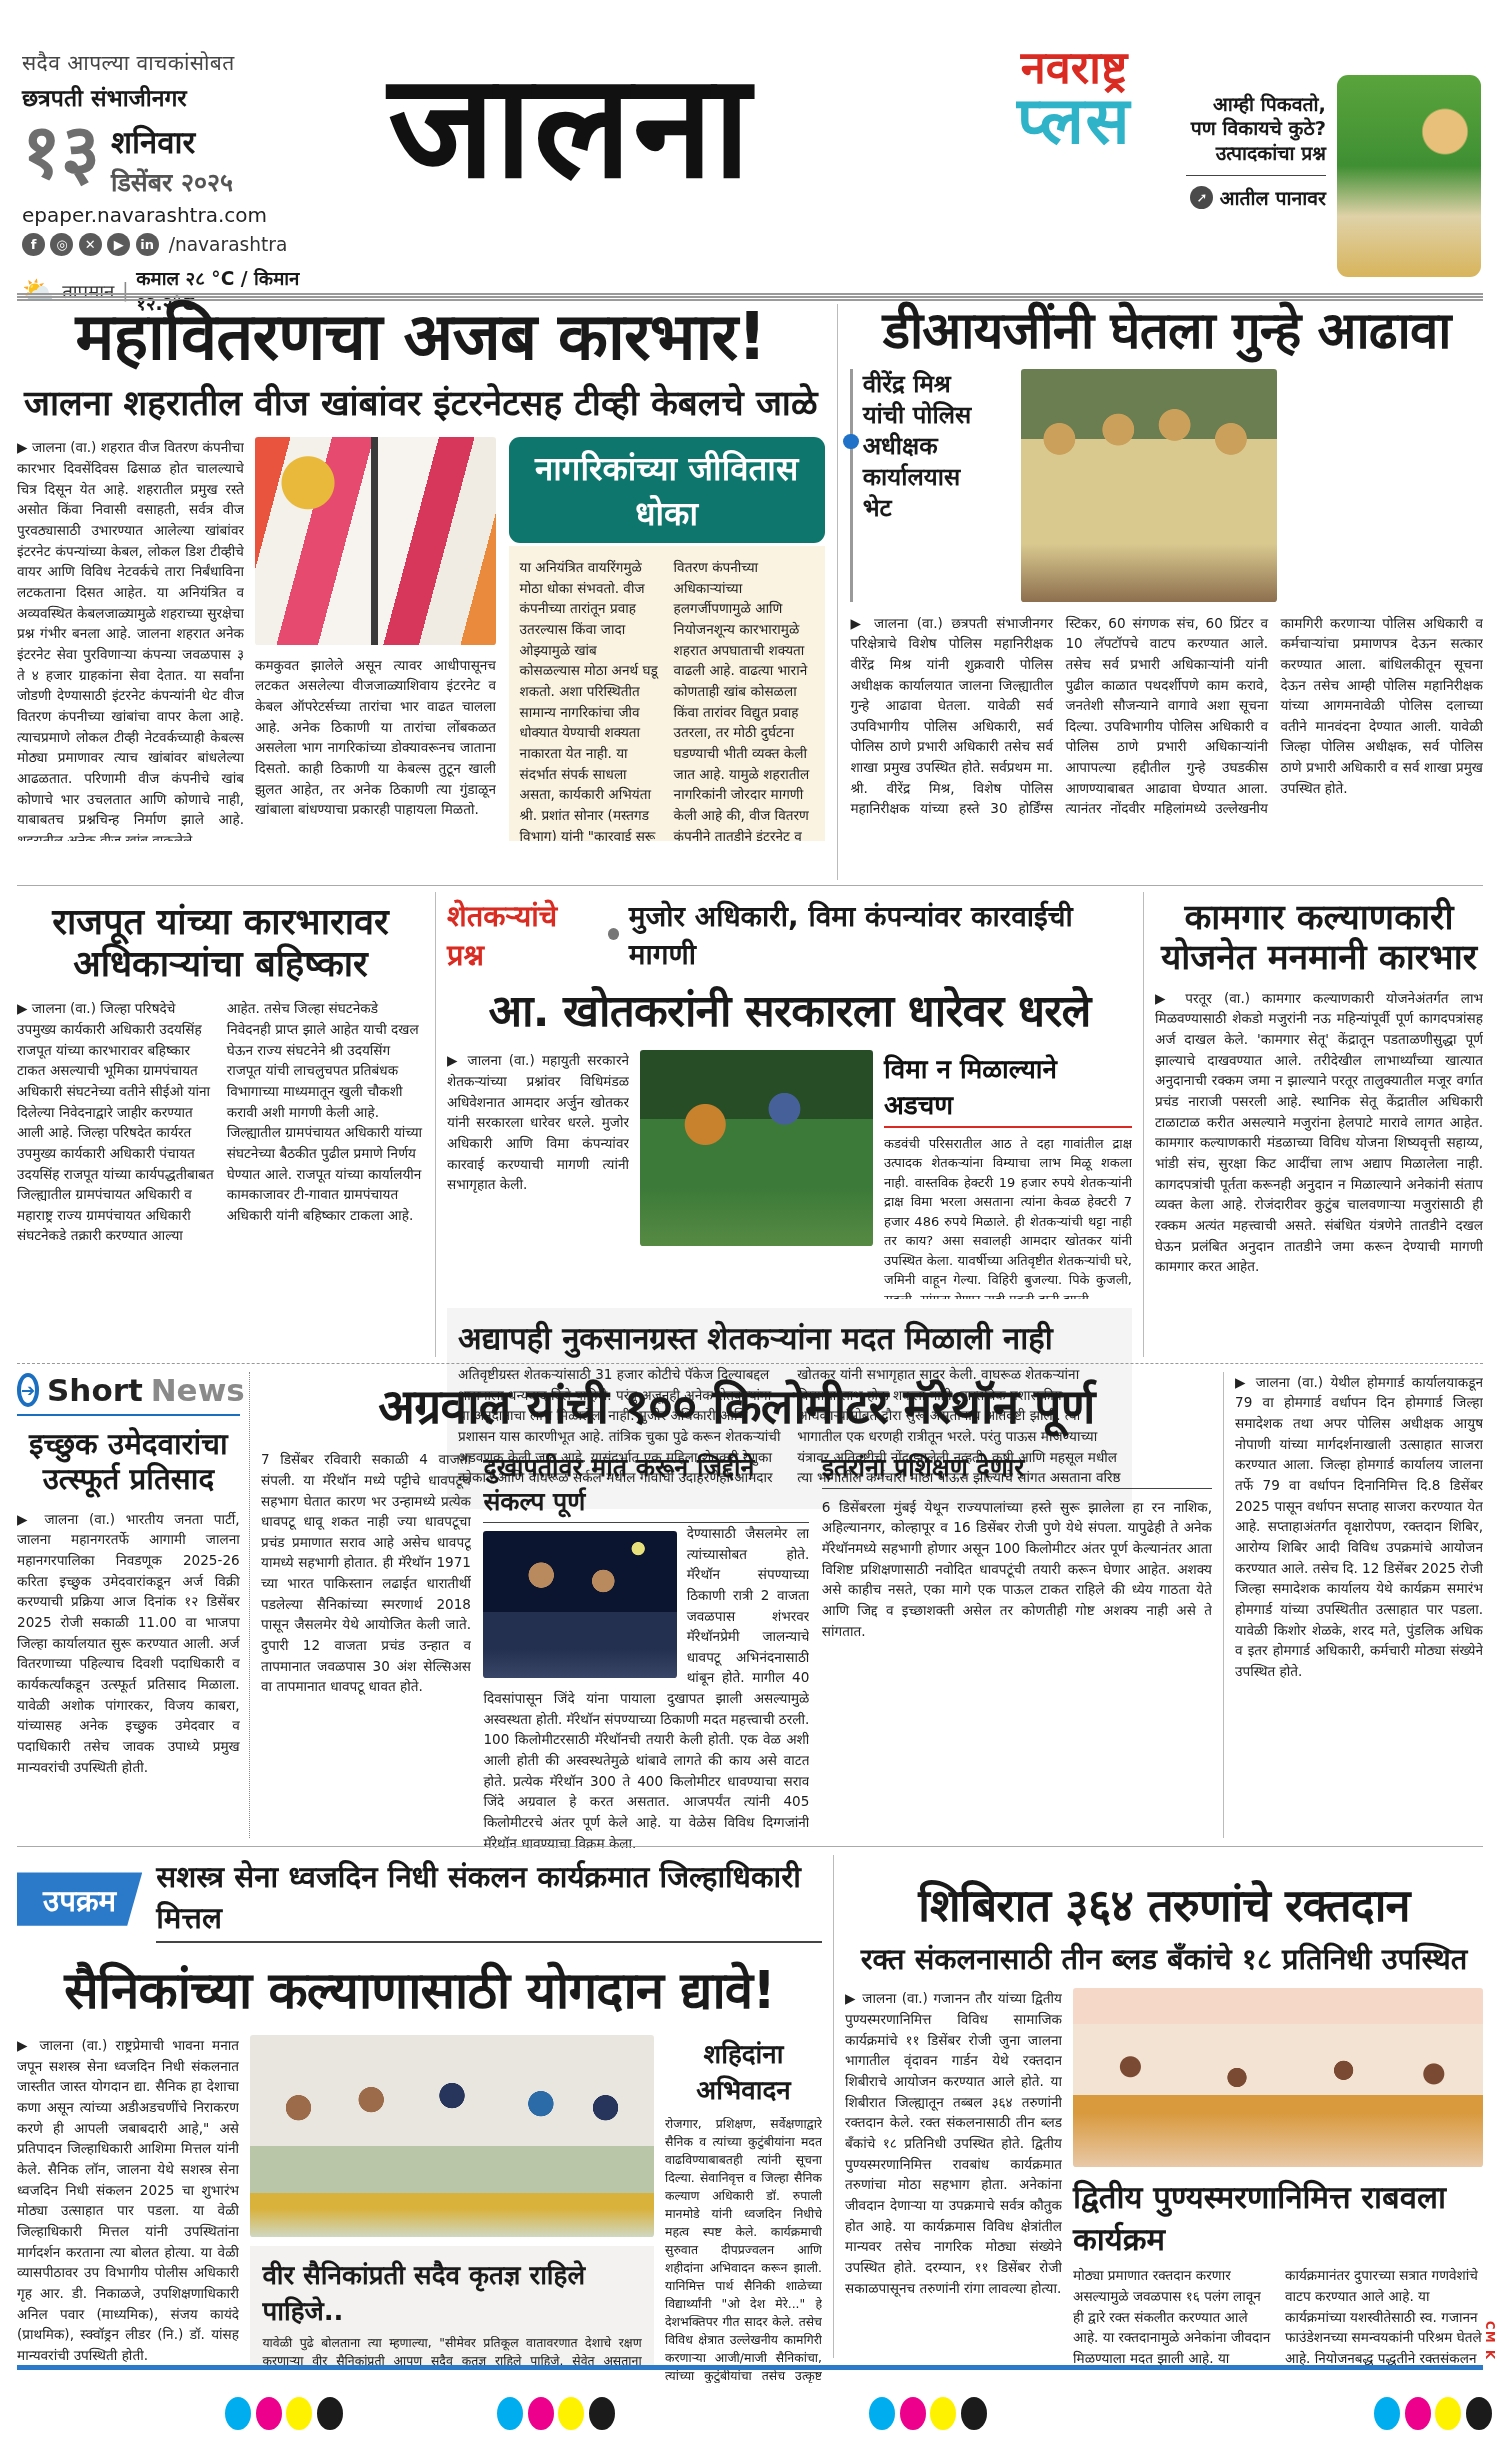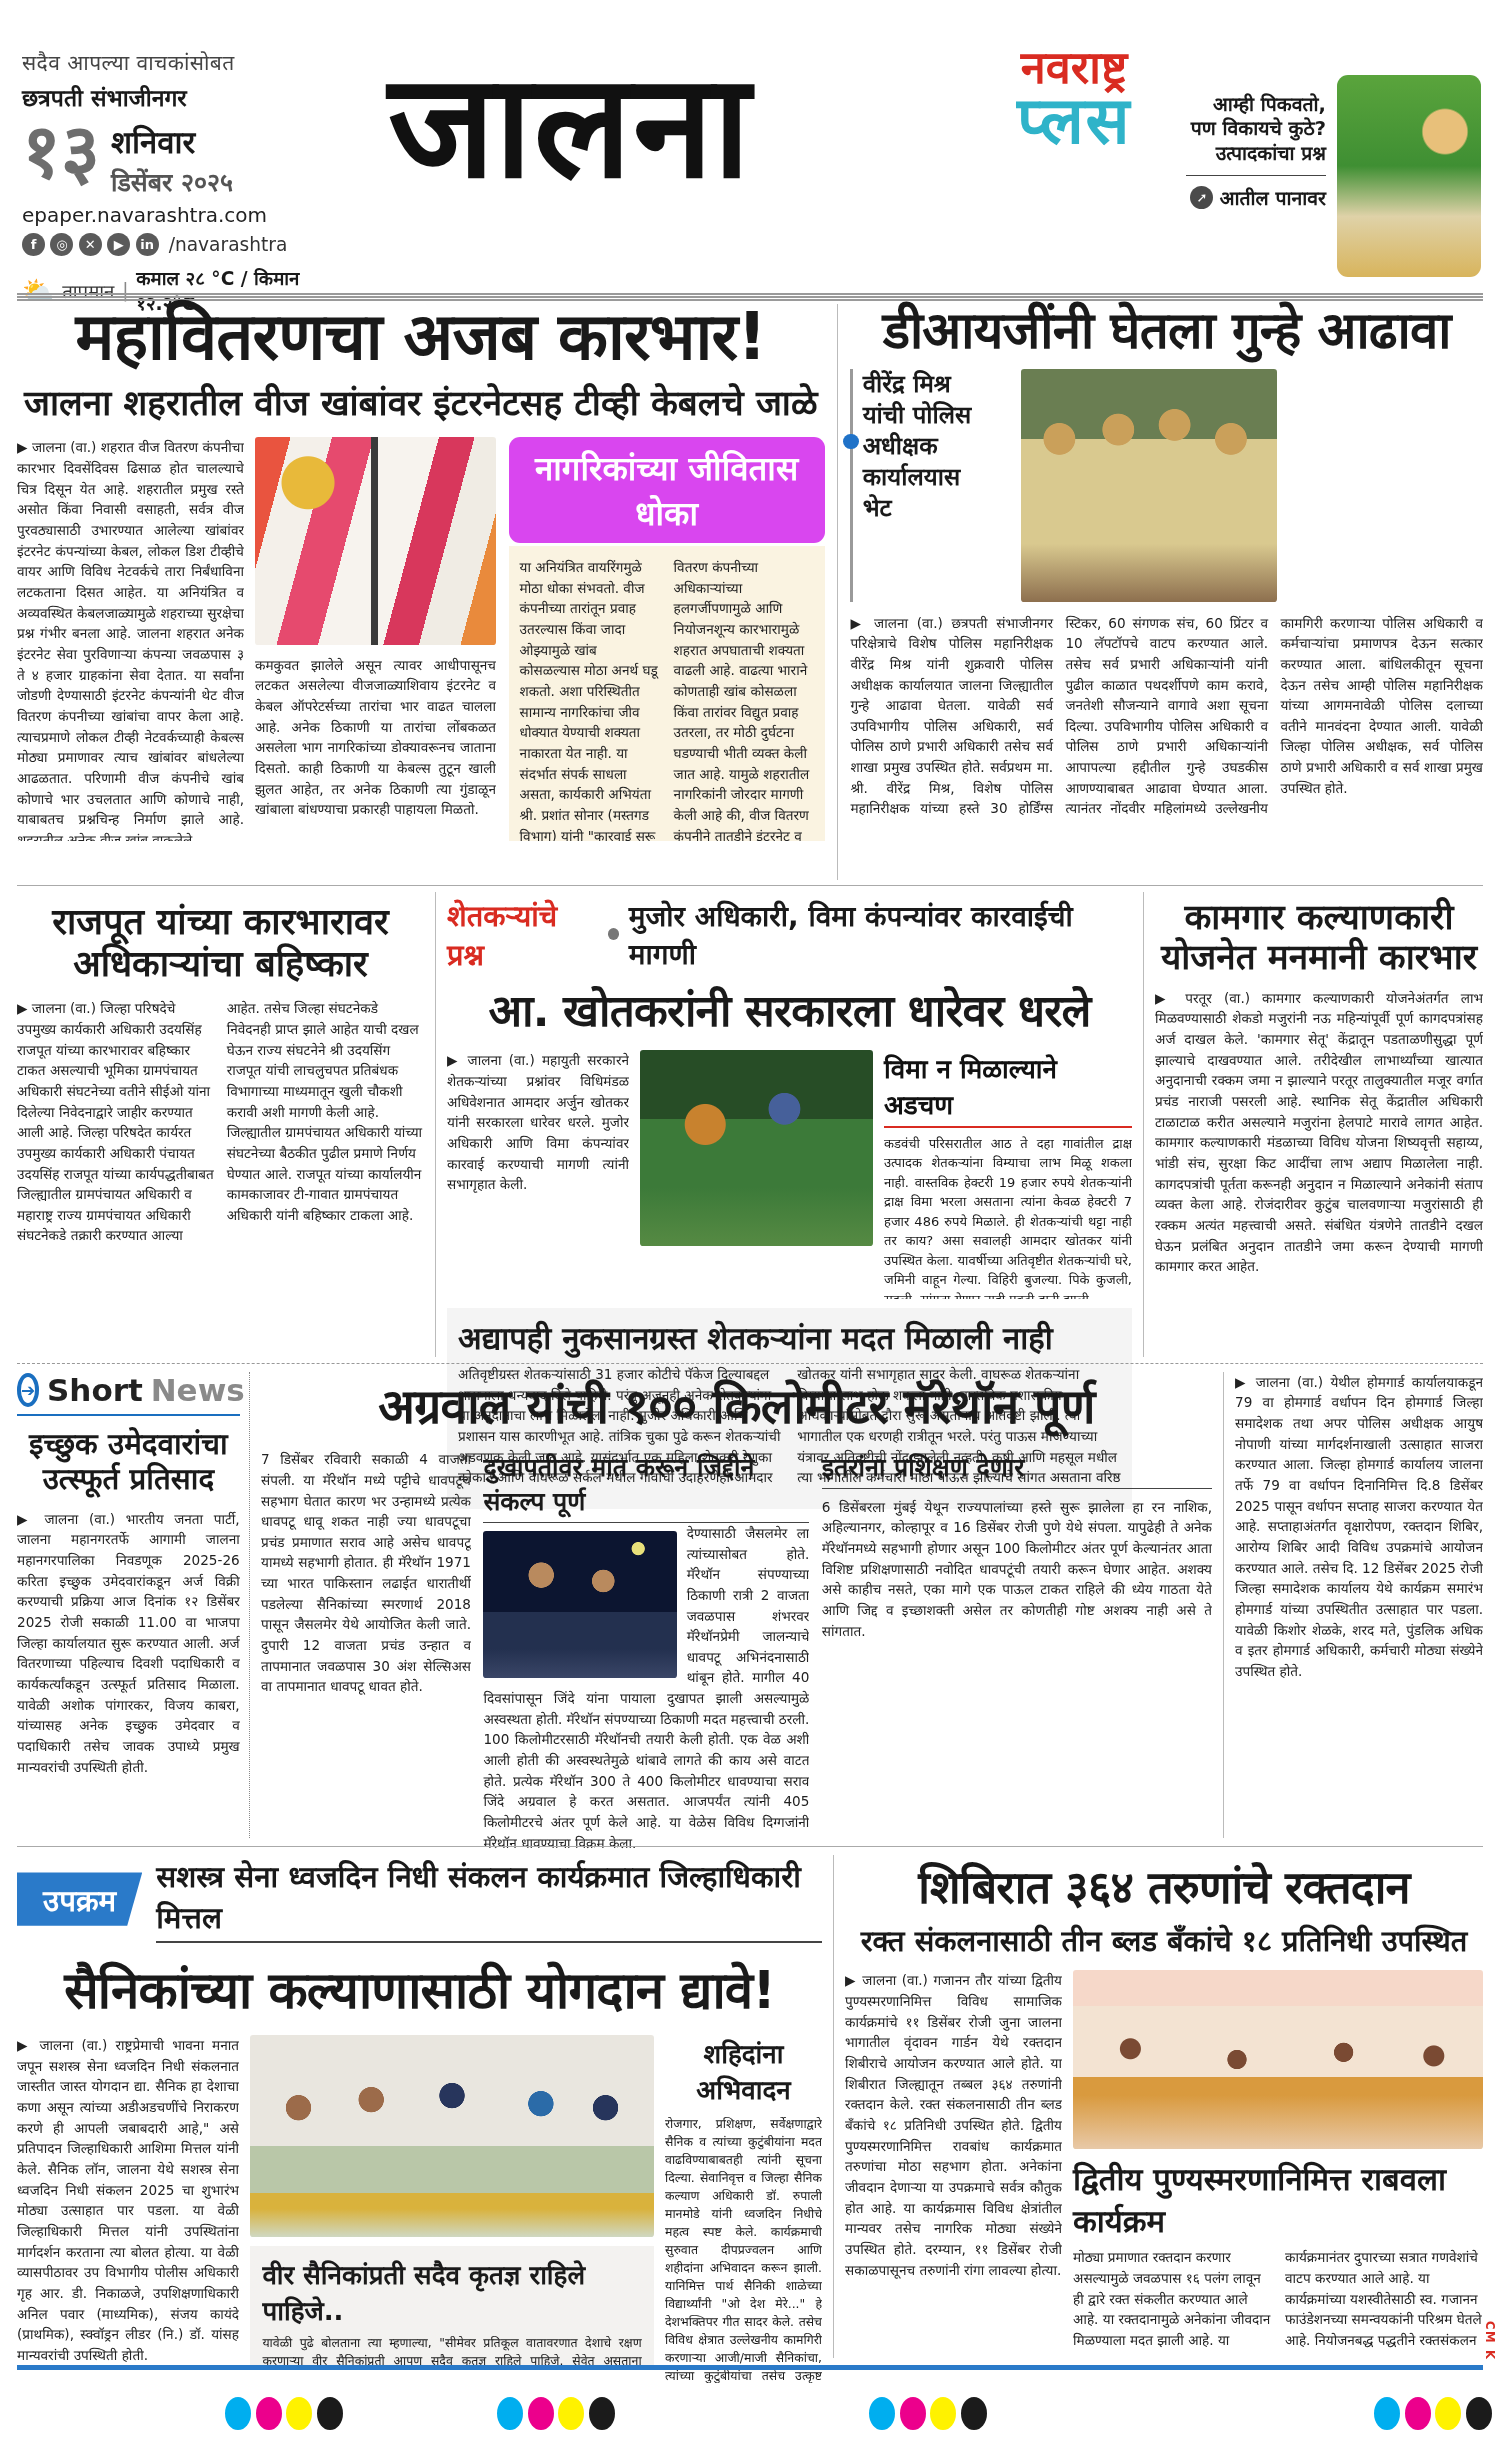--- a/index.html
+++ b/index.html
@@ -65,21 +65,21 @@
   .lead-c2 { width:241px; display:flex; flex-direction:column; }
   .photo-building { height:208px; border-radius:3.1px; flex:none;
      background:
        radial-gradient(circle at 22% 22%, #e8b93a 0 26px, transparent 27px),
        linear-gradient(105deg,#e9543f 0 12%, #f4f0ea 12% 26%, #e64a6e 26% 40%, #f7f3ee 40% 62%, #d8375c 62% 74%, #f0ece4 74% 88%, #e98a3c 88%);
   }
   .photo-pole { position:relative; }
   .photo-pole::after { content:""; position:absolute; left:48%; top:0; width:7px; height:100%; background:#3a3a3a; }
   .lead-c2 .body-txt { margin-top:9.3px; overflow:hidden; }
   .lead-box { flex:1; margin-left:1.6px; }
-  .box-blue-head { background:#d946ef; color:#fff; font-size:33px; font-weight:bold; text-align:center;
+  .box-blue-head { background:#0f766e; color:#fff; font-size:33px; font-weight:bold; text-align:center;
                    padding:7.8px 6.2px; border-radius:11px; }
   .box-cream { background:#faf3e1; padding:11px 11px; margin-top:3.1px; height:342px; overflow:hidden; }
   .box-cream .cols2 { column-count:2; column-gap:14px; }
 
   #dig { flex:1; padding-left:12.4px; position:relative; }
   #dig h1 { font-size:51px; line-height:1.05; text-align:center; letter-spacing:-0.8px; }
   .dig-grid { display:flex; gap:24px; margin-top:11px; }
   .dig-deck { width:147px; border-left:3.9px solid #9a9a9a; padding-left:9.3px; position:relative; }
   .dig-deck .dot { position:absolute; left:-10px; top:65px; width:15.5px; height:15.5px; border-radius:50%; background:#1f72c8; }
   .deck-txt { font-size:24px; font-weight:bold; line-height:1.3; }
@@ -180,21 +180,21 @@
        radial-gradient(circle at 88% 36%, #27355c 0 12.4px, transparent 13px),
        linear-gradient(180deg,#e9e6df 0 55%, #b9c7a8 55% 78%, #d9b23c 78% 86%, #cfd8c2 100%); }
   .fd-quote { background:#f3f2f0; padding:9.3px 12.4px; margin-top:9.3px; height:123px; overflow:hidden; }
   .fd-quote-title { font-size:26px; font-weight:bold; margin-bottom:6.2px; }
   .fd-quote-txt { font-size:12.4px; line-height:1.45; text-align:justify; }
   .fd-side { flex:1; height:348px; overflow:hidden; }
   .fd-side-title { font-size:26px; font-weight:bold; text-align:center; margin-bottom:7.8px; }
   .fd-side-txt { font-size:12.4px; line-height:1.45; text-align:justify; }
 
   #blood { flex:1; padding-left:11px; }
-  #blood h2 { font-size:45px; text-align:center; letter-spacing:-0.8px; }
+  #blood h2 { font-size:45px; text-align:center; letter-spacing:-0.8px;margin-top:18px; }
   .blood-deck { font-size:29px; font-weight:bold; text-align:center; margin-top:4.7px; }
   .blood-grid { display:flex; gap:11px; margin-top:11px; }
   .blood-c1 { width:217px; height:342px; overflow:hidden; }
   .blood-right { flex:1; }
   .photo-blood { height:179px; border-radius:3.1px;
      background:
        radial-gradient(circle at 14% 44%, #7a4a33 0 10px, transparent 11px),
        radial-gradient(circle at 40% 50%, #7a4a33 0 9.3px, transparent 10px),
        radial-gradient(circle at 66% 46%, #7a4a33 0 9.3px, transparent 10px),
        radial-gradient(circle at 88% 48%, #7a4a33 0 10px, transparent 11px),

